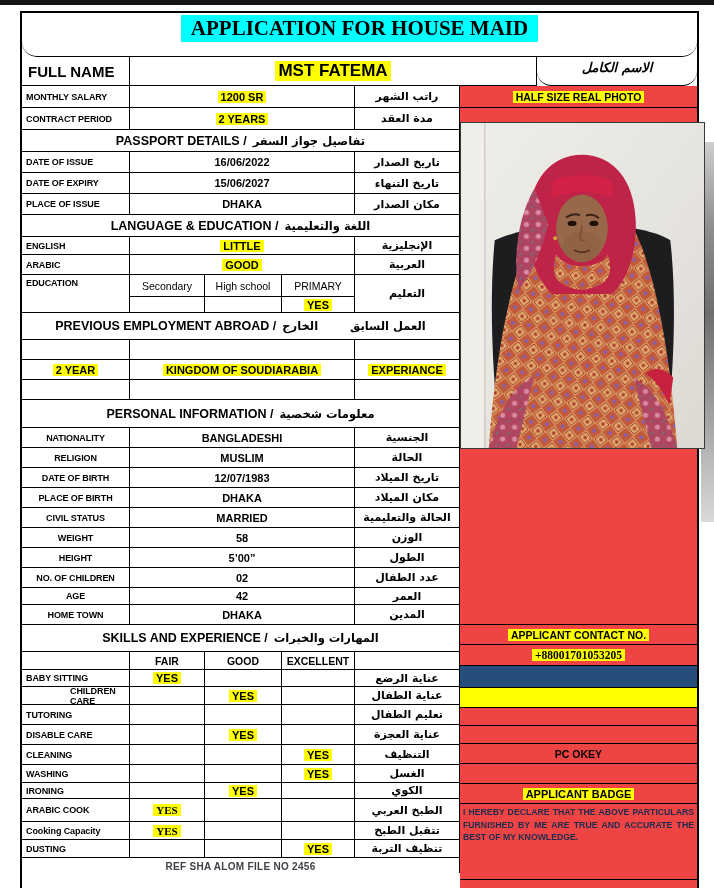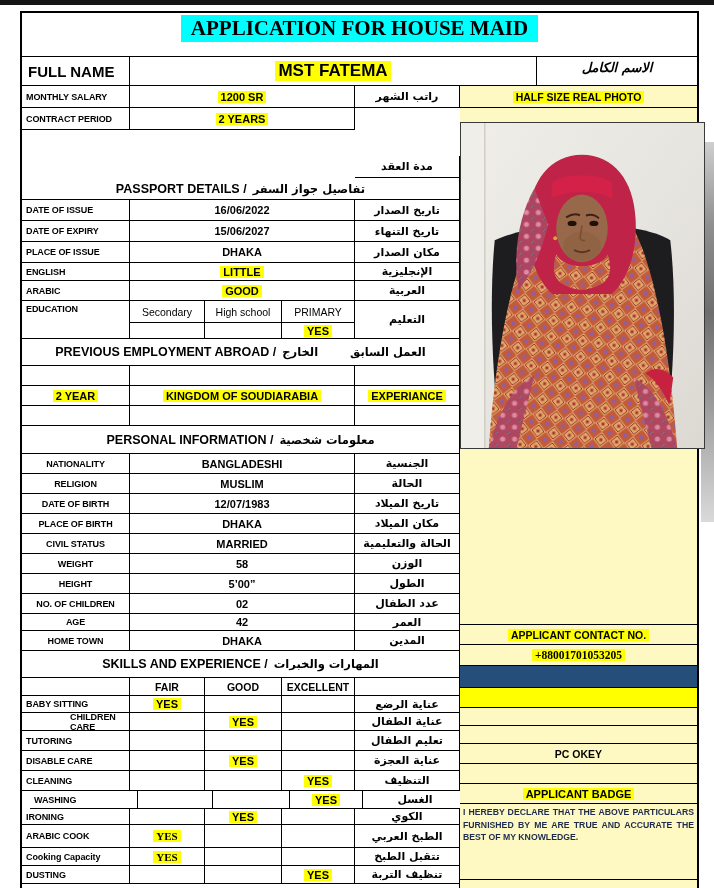--- a/index.html
+++ b/index.html
@@ -7,21 +7,21 @@
         font-family:"Liberation Sans",sans-serif;}
   .topbar{position:absolute;left:0;top:0;width:714px;height:5px;background:#151515;}
   .bg-artifact{position:absolute;right:0;top:142px;width:13px;height:380px;z-index:0;
         background:linear-gradient(185deg,#cfcfcf 0%,#8f8f8f 22%,#6e6e6e 45%,#9e9e9e 70%,#dadada 100%);}
   .doc{position:absolute;left:20px;top:11px;width:675px;height:877px;border:2px solid #000;
        background:#fff;z-index:1;}
   .row{display:flex;}
   .c{border-right:1px solid #000;border-bottom:1px solid #000;box-sizing:border-box;
      display:flex;align-items:center;overflow:hidden;flex-shrink:0;background:#fff;}
   .cc{justify-content:center;}
-  .noR{border-right:none;}
+  .noR{border-right:none;border-radius:15px;}
   .noB{border-bottom:none;}
   
   .wL{width:108px}.wV{width:225px}.wA{width:105px}
   .w1{width:75px}.w2{width:77px}.w3{width:73px}
   .wFull{width:438px}
   
   .t-title{font-family:"Liberation Serif",serif;font-weight:bold;font-size:21px;color:#000;
            background:#00ffff;padding:1px 10px;}
   .t-lab{font-weight:bold;font-size:9px;letter-spacing:-.1px;padding-left:4px;}
   .t-labC{font-weight:bold;font-size:9px;letter-spacing:-.1px;}
@@ -35,21 +35,21 @@
   .fn-lab{font-weight:bold;font-size:15px;padding-left:6px;}
   .fn-val{font-weight:bold;font-size:17px;}
   .fn-ar{font-family:"DejaVu Sans",sans-serif;font-weight:bold;font-size:13px;}
   .t-decl{font-weight:bold;font-size:8.7px;line-height:1.45;color:#1d2c4e;text-align:justify;
           padding:2px 3px;}
   .t-ref{font-weight:bold;font-size:10px;color:#3f3f49;letter-spacing:.3px;}
   .body-wrap{display:flex;}
   .left-table{width:438px;}
   .right-col{width:237px;display:flex;flex-direction:column;}
   .rc{border-bottom:1px solid #000;box-sizing:border-box;display:flex;align-items:center;
-      justify-content:center;overflow:hidden;background:#fef9c3;}
+      justify-content:center;overflow:hidden;background:#ef4444;}
   .bar-blue{background:#254e7b;}
   .bar-yellow{background:#ffff00;}
   .photo-abs{position:absolute;left:438px;top:109px;width:245px;height:327px;z-index:5;
              border:1px solid #3a3a3a;box-sizing:border-box;overflow:hidden;}
   .photo-abs svg{display:block;width:100%;height:100%;}
   .edu-mid{display:flex;flex-direction:column;}
   .gap26{display:inline-block;width:26px;}
 </style>
 </head>
 <body>
@@ -88,21 +88,21 @@
           <div class="c wA cc" style="height:22px;">
               <span class="t-ar" dir="rtl">راتب الشهر</span>
             </div>
         </div>
 
         <div class="row">
           <div class="c wL t-lab" style="height:22px;">CONTRACT PERIOD</div>
           <div class="c wV cc" style="height:22px;">
               <span class="hl t-val">2 YEARS</span>
             </div>
-          <div class="c wA cc" style="height:22px;margin-top:48px;">
+          <div class="c wA cc" style="height:22px;">
               <span class="t-ar" dir="rtl">مدة العقد</span>
             </div>
         </div>
 
         <div class="row">
           <div class="c wFull cc" style="height:22px;">
             <span class="t-hdrE">PASSPORT DETAILS /</span>
             <span class="t-hdrA" dir="rtl">تفاصيل جواز السفر</span>
           </div>
         </div>
@@ -122,20 +122,26 @@
             </div>
         </div>
         <div class="row">
           <div class="c wL t-lab" style="height:21px;">PLACE OF ISSUE</div>
           <div class="c wV cc t-val" style="height:21px;">DHAKA</div>
           <div class="c wA cc" style="height:21px;">
               <span class="t-ar" dir="rtl">مكان الصدار</span>
             </div>
         </div>
 
+        <div class="row">
+          <div class="c wFull cc" style="height:22px;">
+            <span class="t-hdrE">LANGUAGE &amp; EDUCATION /</span>
+            <span class="t-hdrA" dir="rtl">اللغة والتعليمية</span>
+          </div>
+        </div>
         <div class="row">
           <div class="c wL t-lab" style="height:18px;">ENGLISH</div>
           <div class="c wV cc" style="height:18px;">
               <span class="hl t-val">LITTLE</span>
             </div>
           <div class="c wA cc" style="height:18px;">
               <span class="t-ar" dir="rtl">الإنجليزية</span>
             </div>
         </div>
         <div class="row">
@@ -339,21 +345,21 @@
           <div class="c w1" style="height:20px;"></div>
           <div class="c w2" style="height:20px;"></div>
           <div class="c w3 cc" style="height:20px;">
               <span class="hl t-val">YES</span>
             </div>
           <div class="c wA cc" style="height:20px;">
               <span class="t-ar" dir="rtl">التنظيف</span>
             </div>
         </div>
         <div class="row">
-          <div class="c wL t-lab" style="height:18px;margin-left:8px;">WASHING</div>
+          <div class="c wL t-lab" style="height:18px;">WASHING</div>
           <div class="c w1" style="height:18px;"></div>
           <div class="c w2" style="height:18px;"></div>
           <div class="c w3 cc" style="height:18px;">
               <span class="hl t-val">YES</span>
             </div>
           <div class="c wA cc" style="height:18px;">
               <span class="t-ar" dir="rtl">الغسل</span>
             </div>
         </div>
         <div class="row">

